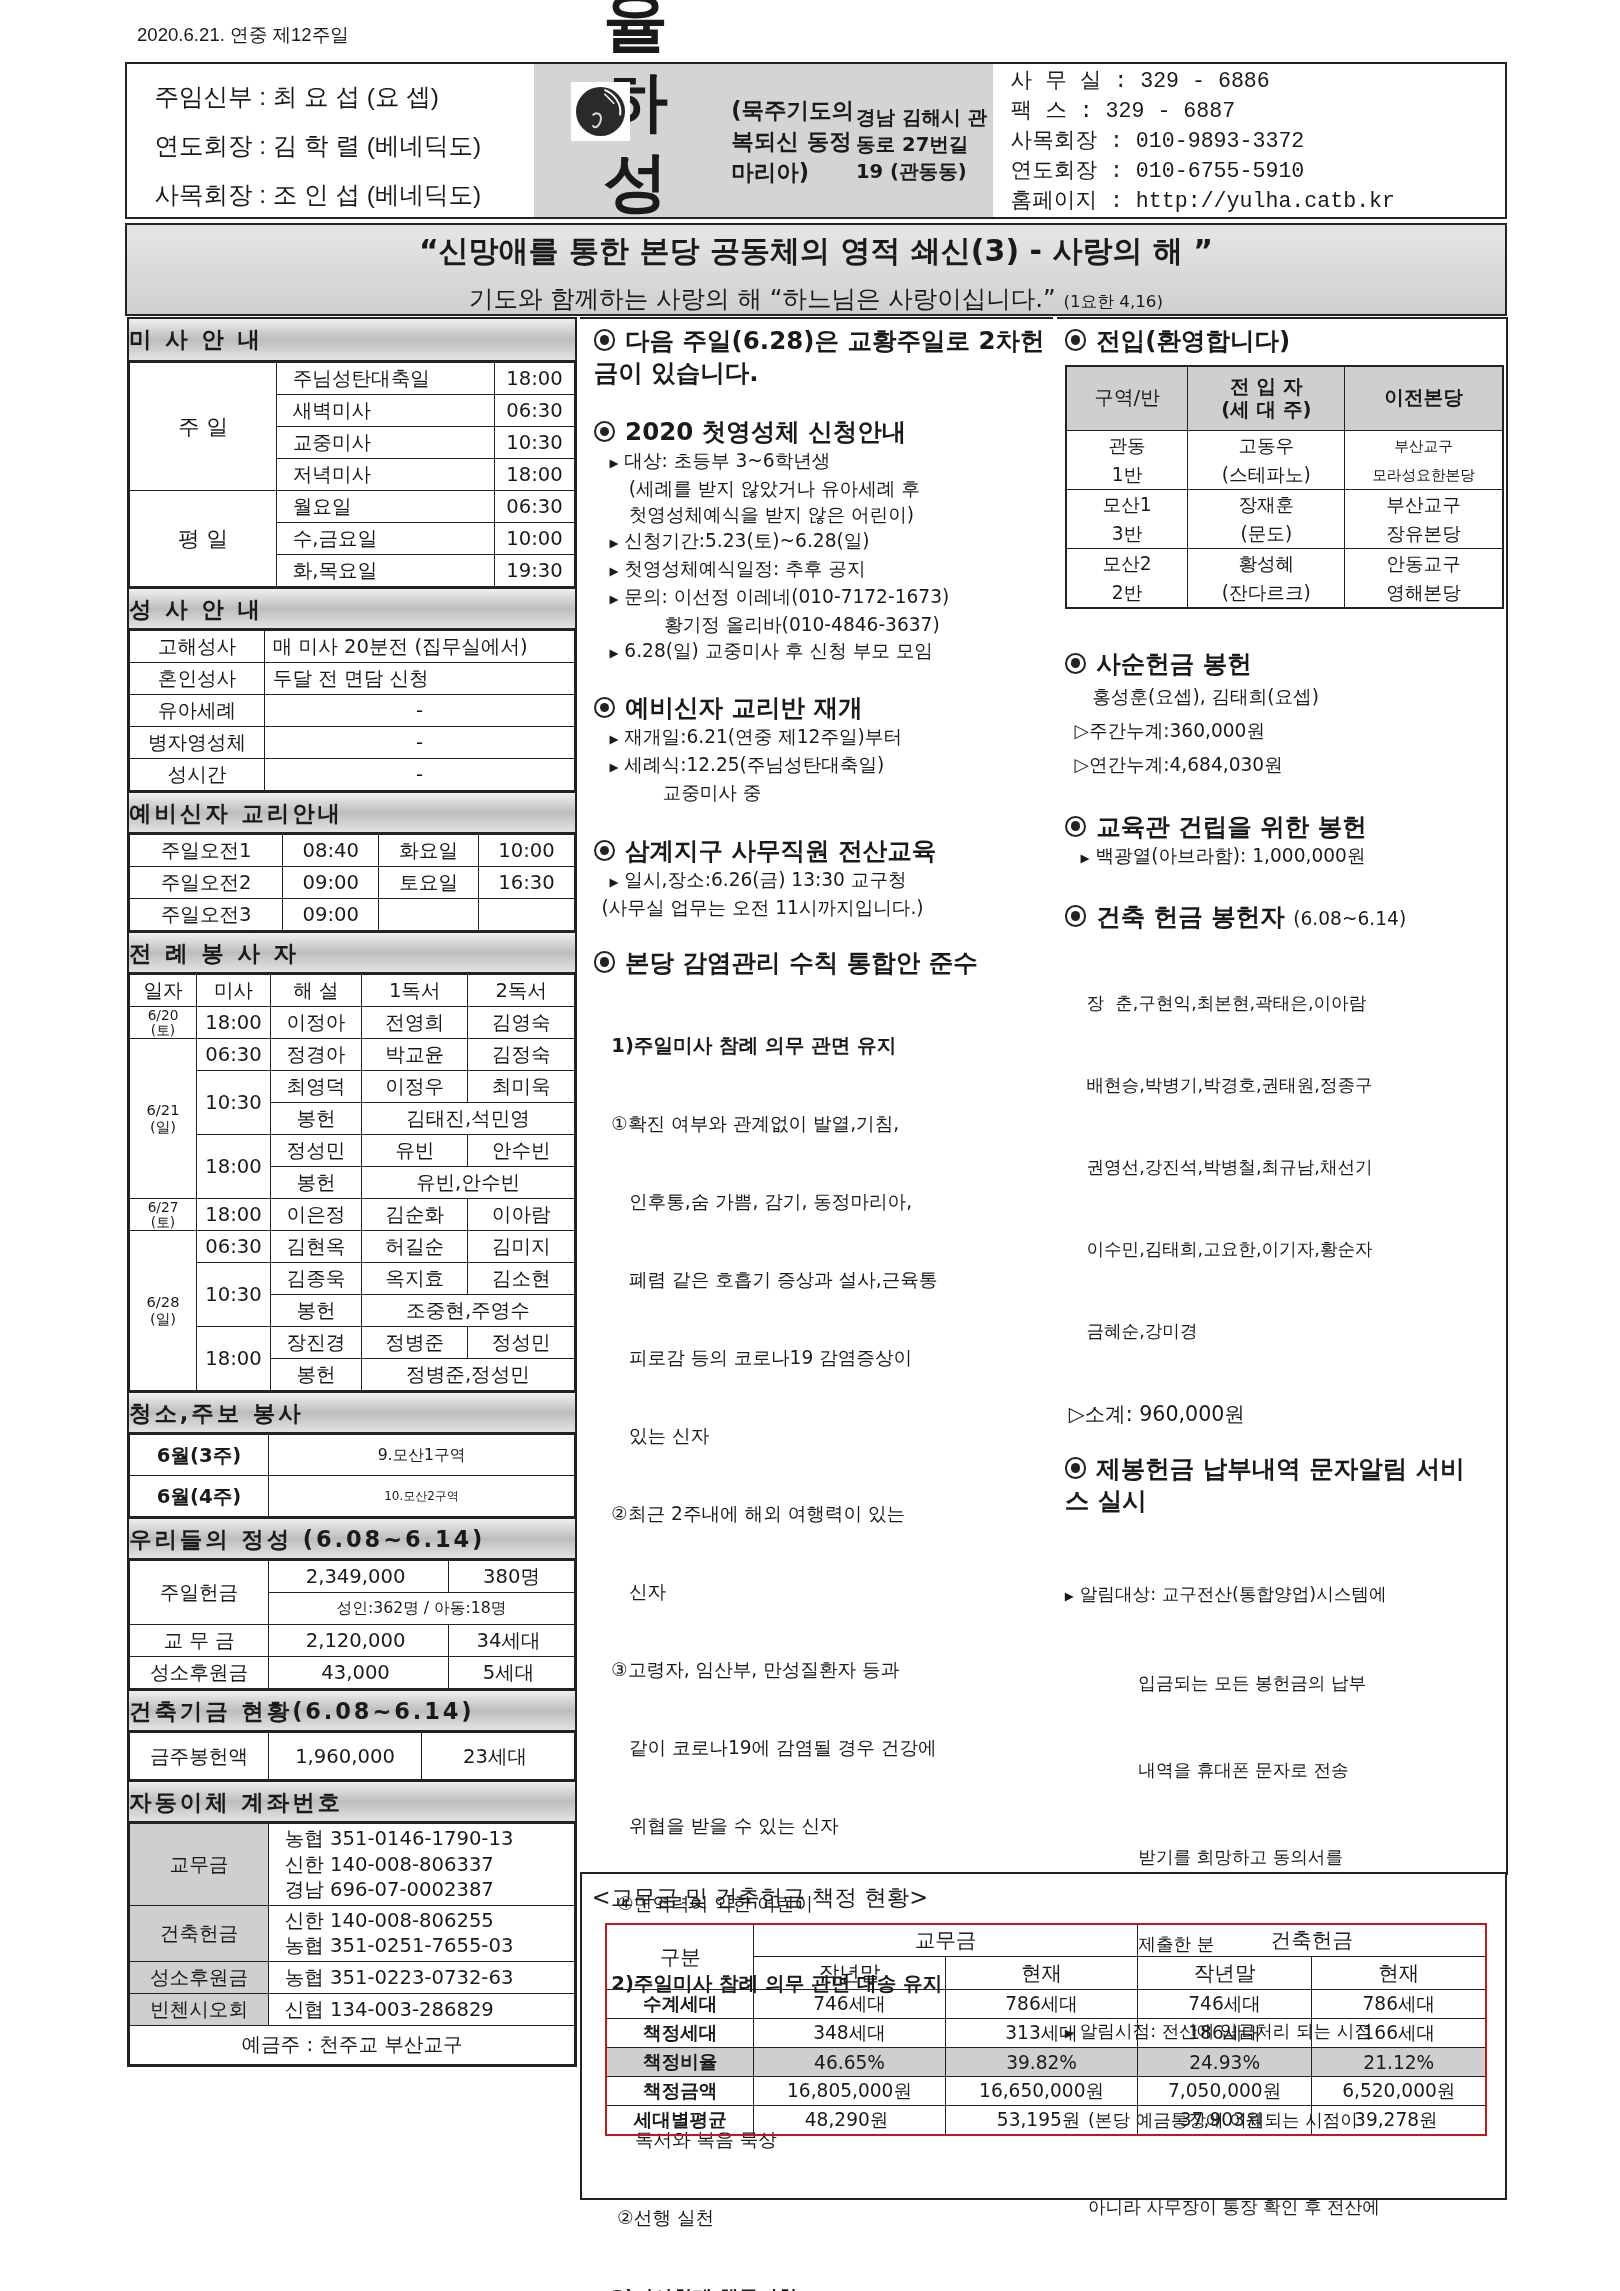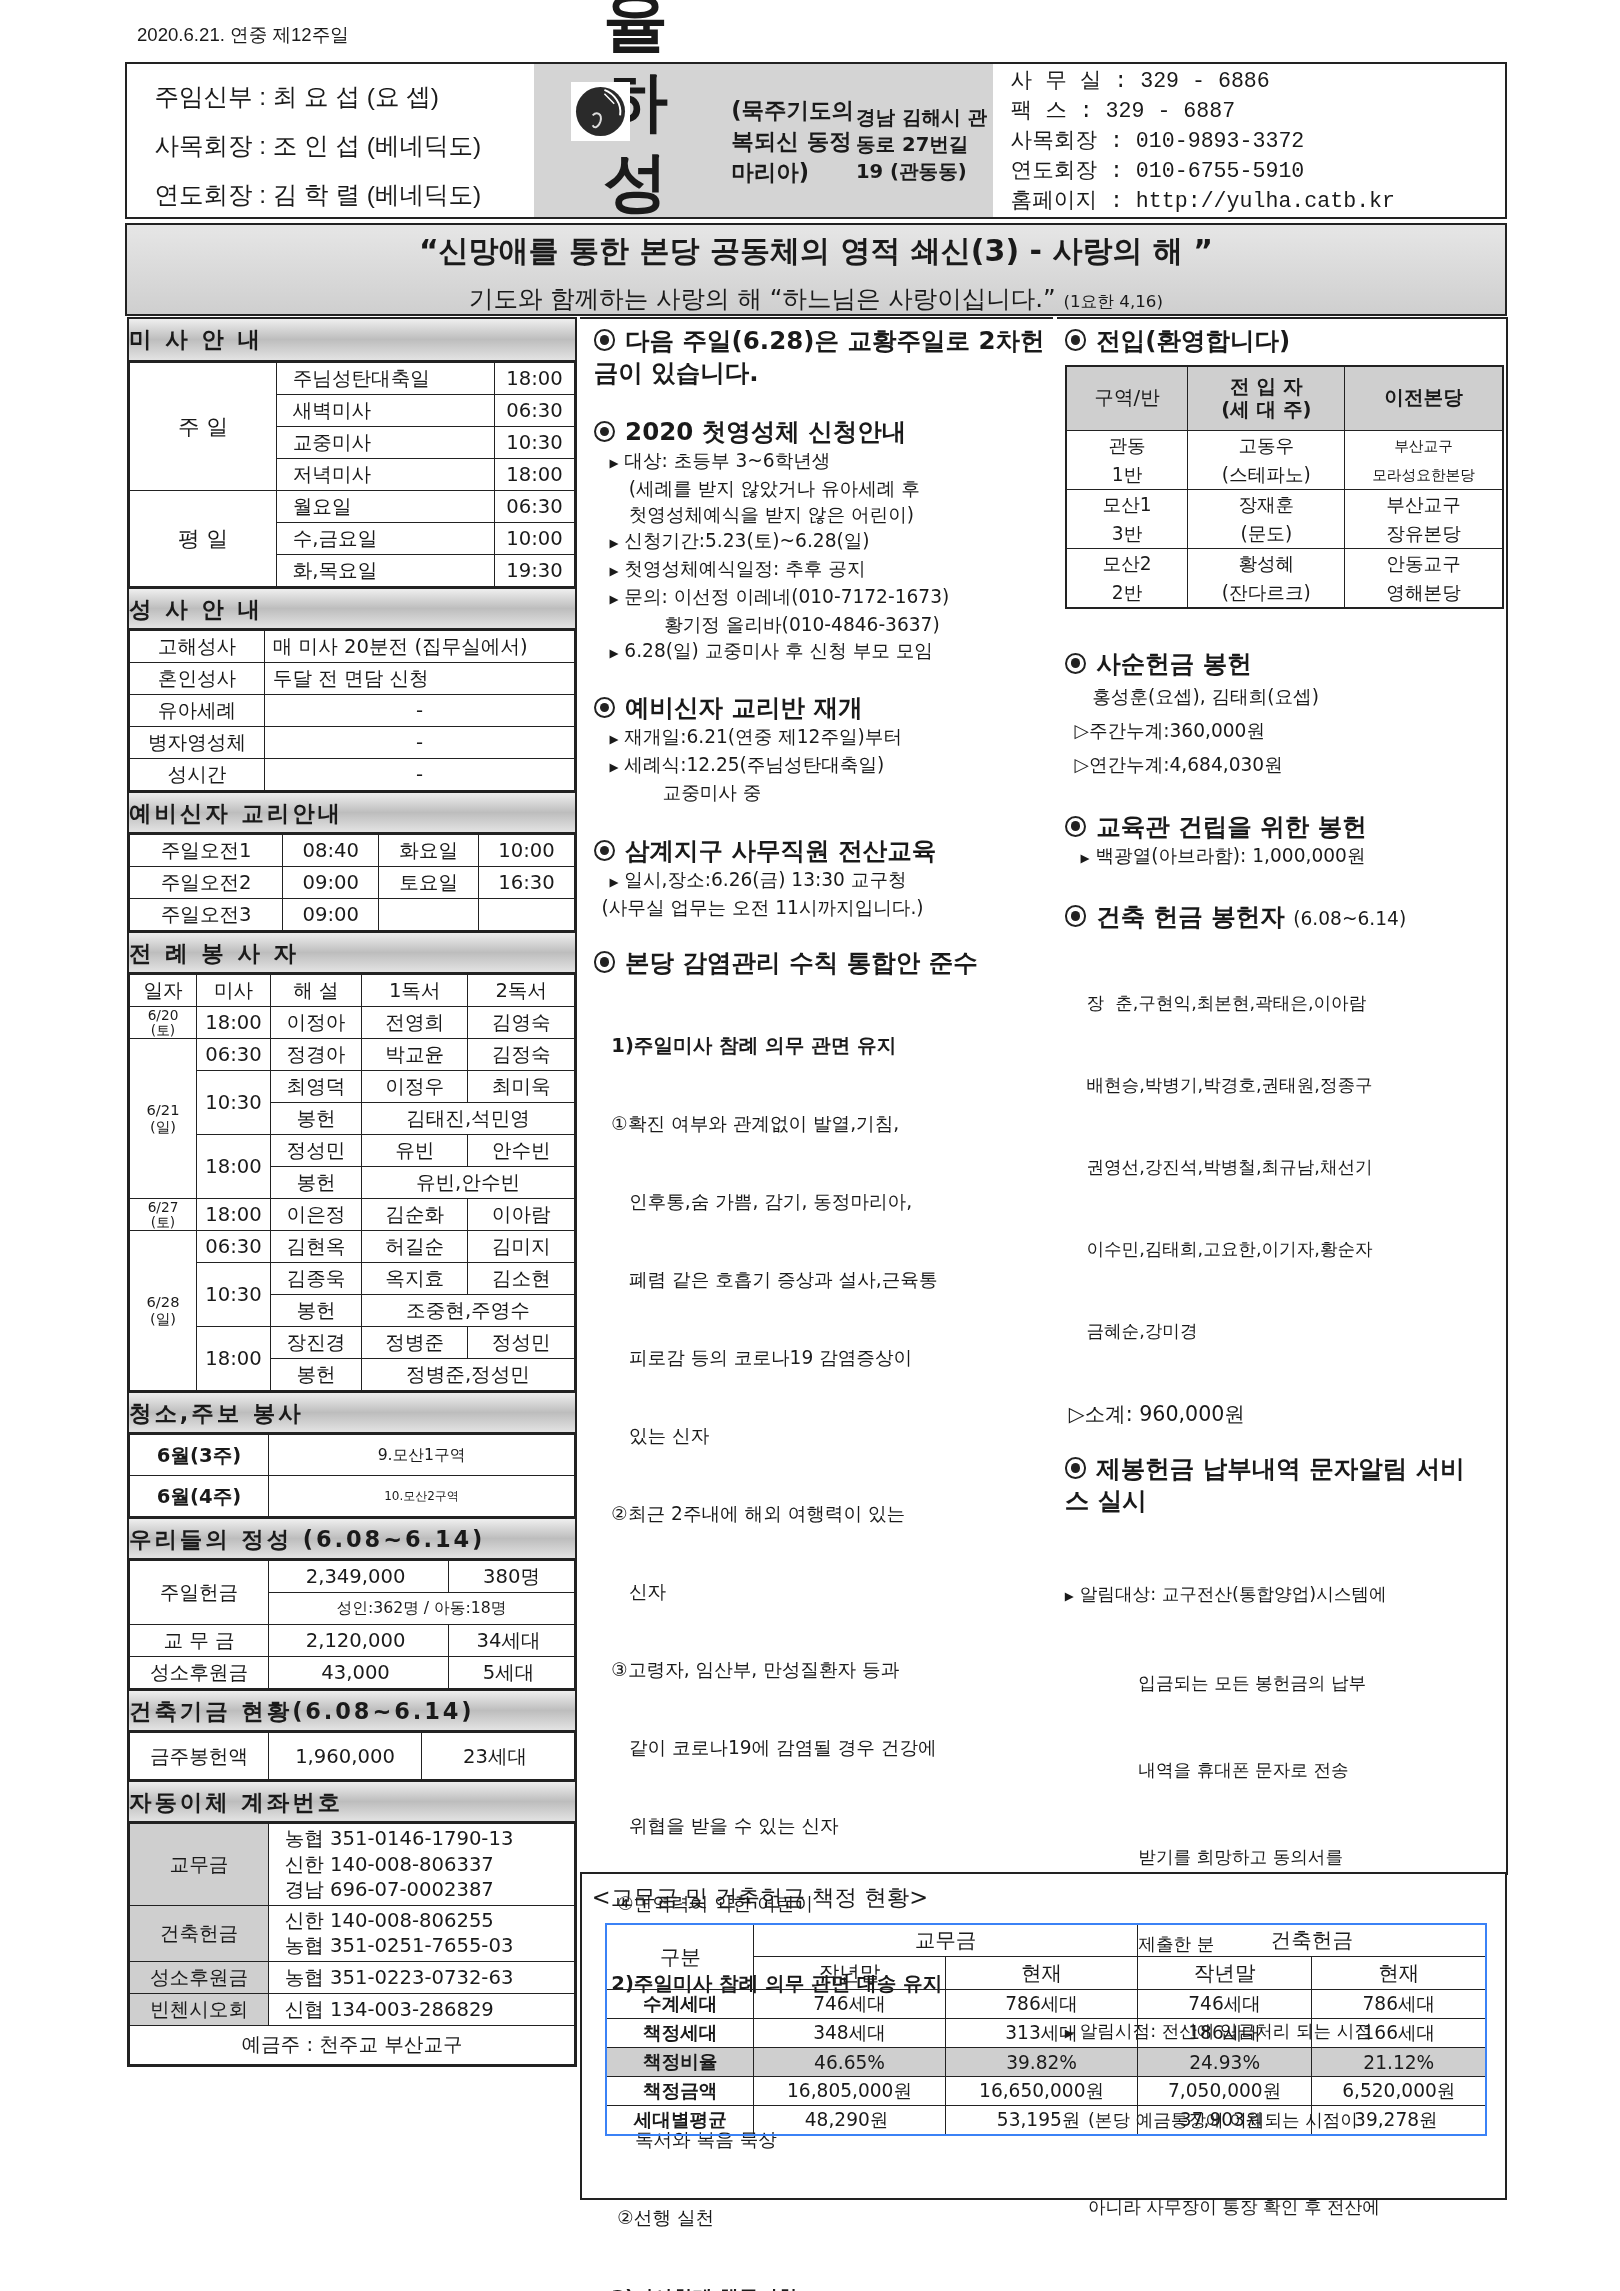--- a/index.html
+++ b/index.html
@@ -40,22 +40,22 @@
   .bottom th { font-size: 20.6px; height: 33px; }
 </style>
 </head>
 <body>
 
 <div class="abs dateline">2020.6.21. 연중 제12주일</div>
 
 <div class="abs masthead">
   <div class="mh-left">
     <div>주임신부 : 최 요 섭 (요    셉)</div>
+    <div>연도회장 : 김 학 렬 (베네딕도)</div>
     <div>사목회장 : 조 인 섭 (베네딕도)</div>
-    <div>연도회장 : 김 학 렬 (베네딕도)</div>
   </div>
   <div class="mh-center">
     <div class="logo">
       <svg width="51" height="51" viewBox="0 0 52 52">
           <circle cx="26" cy="26" r="25" fill="#2a2a2a"></circle>
           <path d="M30 4 C40 8 48 18 46 30" stroke="#fff" stroke-width="2" fill="none"></path>
           <path d="M18 30 C22 26 28 28 26 36 C24 42 20 44 18 40" stroke="#ddd" stroke-width="2" fill="none"></path>
           <path d="M30 8 L40 18" stroke="#fff" stroke-width="1.5"></path>
         </svg>
     </div>
@@ -456,21 +456,21 @@
     
     
     
     
   </div>
 
 </div>
 
 <div class="abs bottom">
   <div class="ttl">&lt;교무금 및 건축헌금 책정 현황&gt;</div>
-  <table style="width:882px;margin-left:13.7px;border:2px solid #3b82f6">
+  <table style="width:882px;margin-left:13.7px;border:2px solid #b91c1c">
     <tbody>
         <tr>
           <th rowspan="2" style="width:147px">구분</th>
           <th colspan="2">교무금</th>
           <th colspan="2">건축헌금</th>
         </tr>
     <tr>
           <th>작년말</th>
           <th>현재</th>
           <th>작년말</th>

